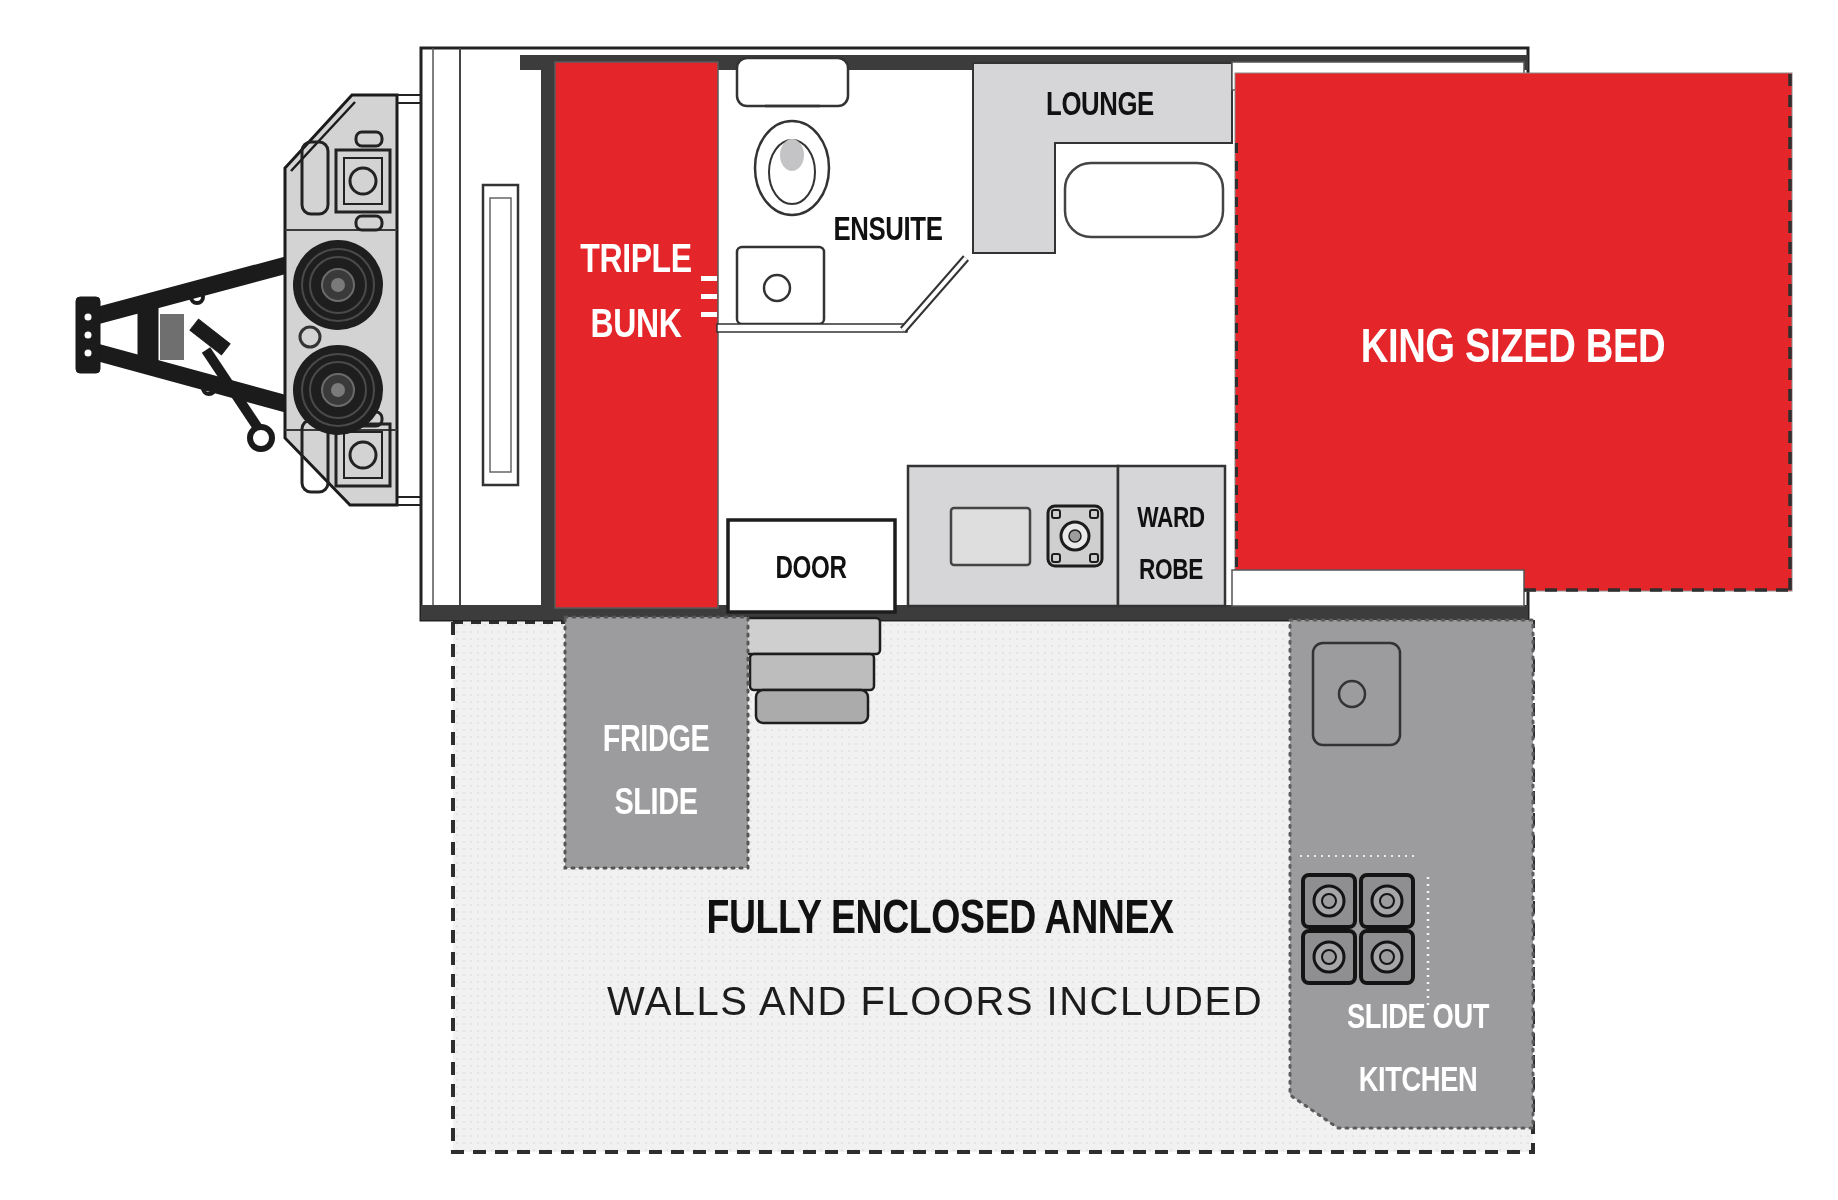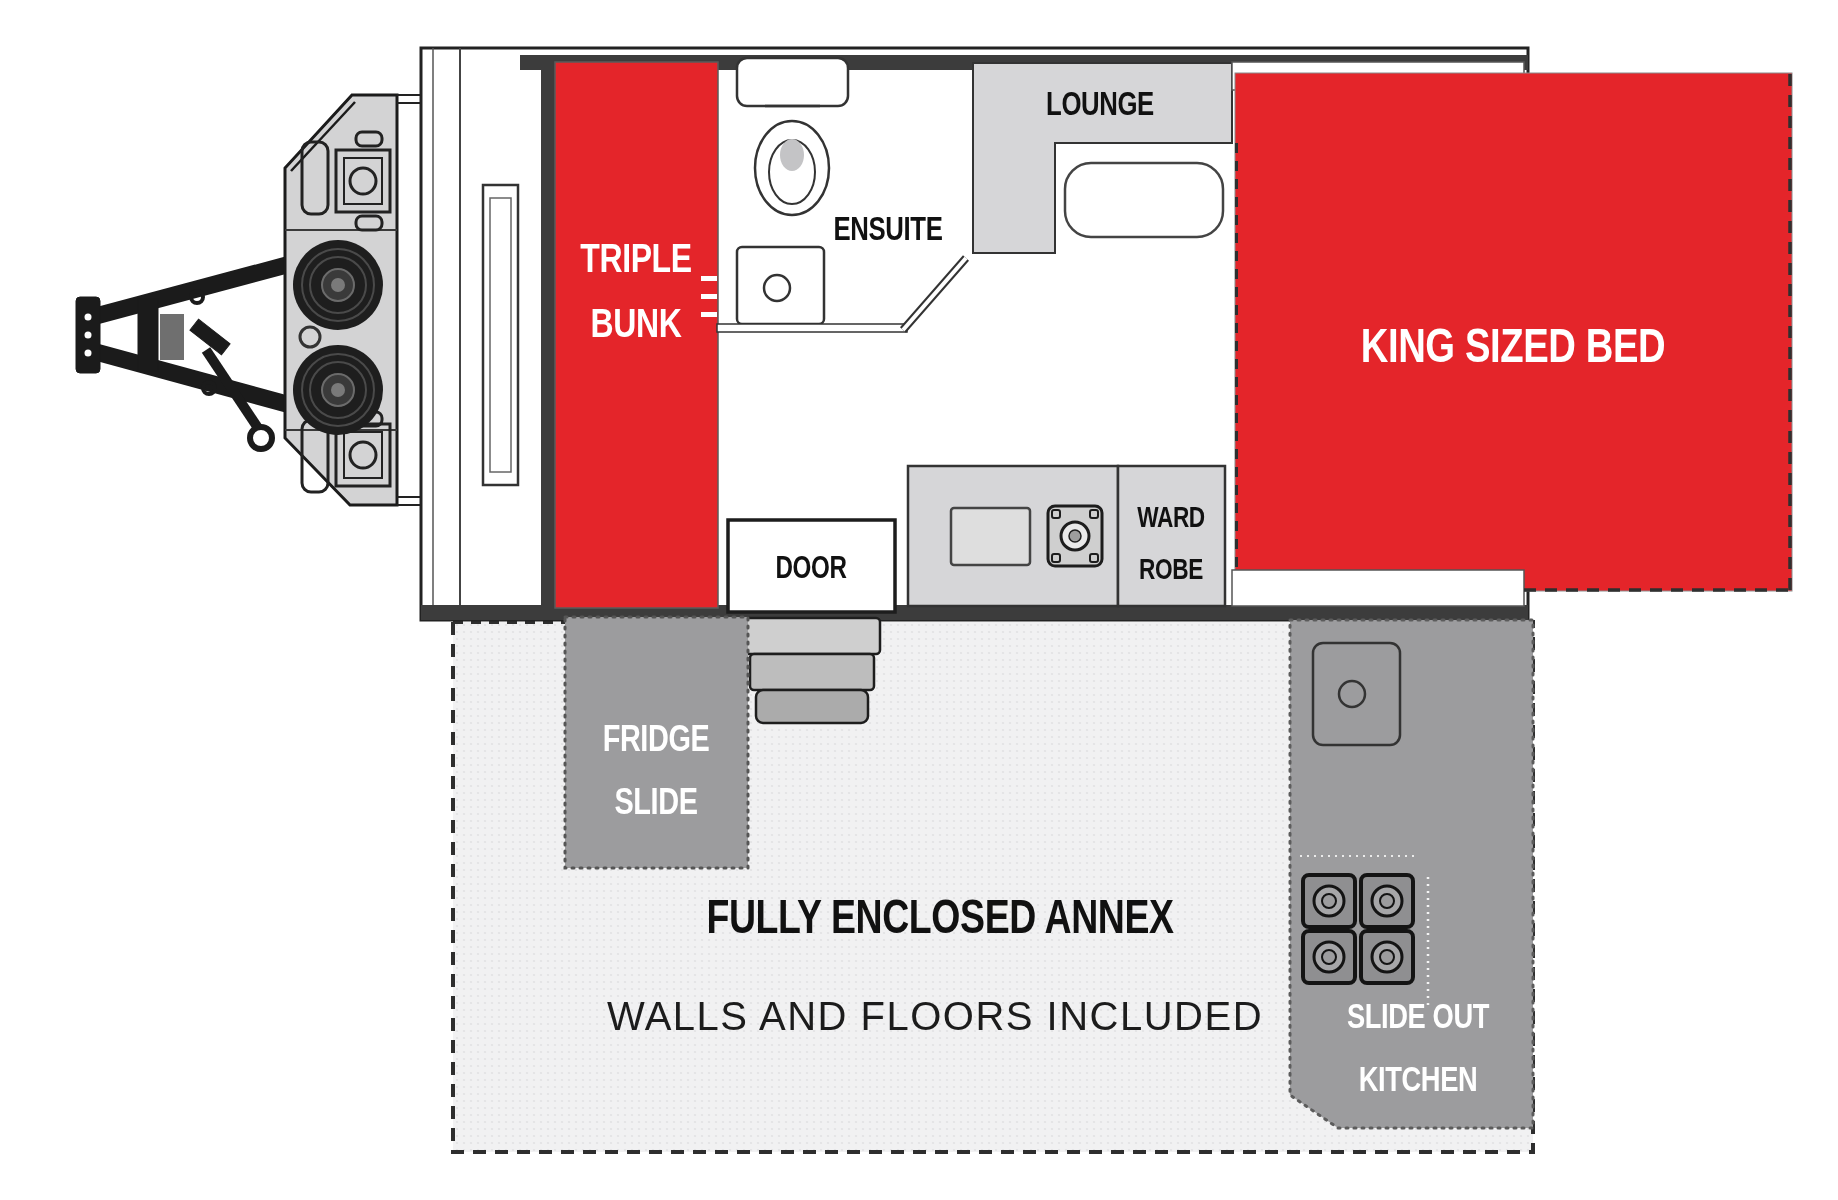--- a/index.html
+++ b/index.html
@@ -12,21 +12,21 @@
   .lbl.black{color:#111111;}
   .lbl.s40{font-size:41px;}
   .lbl.s48{font-size:49px;}
   .lbl.s35{font-size:35px;}
   .lbl.s32{font-size:33px;}
   .lbl.s30{font-size:31px;}
   .lbl.s28{font-size:29px;}
   .lbl.s36{font-size:37px;}
   .lbl.s47{font-size:48px;}
   .lbl-regular{position:absolute;transform:translate(-50%,-50%);font-weight:400;
-       white-space:nowrap;letter-spacing:1.5px;font-size:40px;color:#1c1c1c;line-height:1;margin-top:15px;}
+       white-space:nowrap;letter-spacing:1.5px;font-size:40px;color:#1c1c1c;line-height:1;}
 </style>
 </head>
 <body>
 
 <div id="stage">
 
 <svg id="plan-svg" width="1838" height="1200" viewBox="0 0 1838 1200">
   <defs>
     <pattern id="annexdots" width="7" height="7" patternUnits="userSpaceOnUse">
       <rect width="7" height="7" fill="#f1f1f2"></rect>

